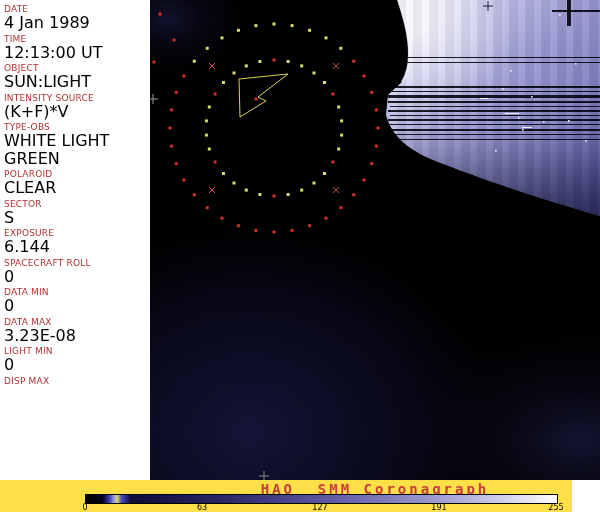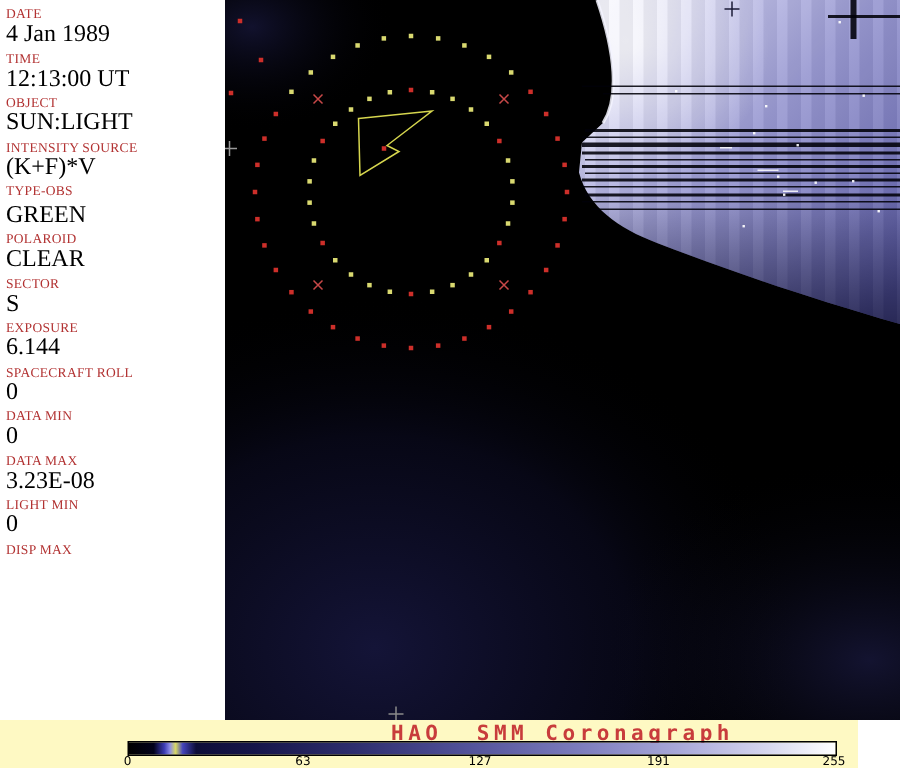--- a/index.html
+++ b/index.html
@@ -1,31 +1,31 @@
 <!DOCTYPE html>
 <html style="--label-red: #b23232; --value-black: #000000; --title-red: #c83c3c; --panel-bg: #ffffff; --image-bg: #000000; --dot-red: #cd2f2a; --dot-yellow: #d9d970; --polygon-yellow: #d6d64e; --cross-red: #c84848;"><head>
 <meta charset="utf-8">
 <style>
   * { margin:0; padding:0; box-sizing:border-box; }
   html,body { background:#ffffff; font-family:"DejaVu Sans", sans-serif; }
   .screen { position:relative; width:600px; height:512px; background:#ffffff; overflow:hidden; }
 
   
   .sidebar { position:absolute; left:0; top:0; width:150px; height:480px;
-             background:var(--panel-bg,#ffffff); padding:3px 2px 0 4px;font-family:Liberation Serif, serif; }
+             background:var(--panel-bg,#ffffff); padding:3px 2px 0 4px; }
   .field  { margin-bottom:2.5px; }
   .flabel { font-size:9px; line-height:12px; color:var(--label-red,#b23232); letter-spacing:0.2px; }
   .fvalue { font-size:16px; line-height:15px; color:var(--value-black,#000000); }
 
   
   .image-area { position:absolute; left:150px; top:0; width:450px; height:480px; background:var(--image-bg,#000000); }
   .image-area svg { display:block; }
 
   
-  .footer  { position:absolute; left:0; top:480px; width:572px; height:32px; background:#fef9c3; }
+  .footer  { position:absolute; left:0; top:480px; width:572px; height:32px; background:#fde047; }
   .caption { position:absolute; left:150px; top:1px; width:450px; text-align:center;
              font-family:"DejaVu Sans Mono", monospace; font-size:14px; font-weight:bold;
              letter-spacing:3px; white-space:pre; color:var(--title-red,#c83c3c); }
   .colorbar { position:absolute; left:85px; top:14px; width:473px; height:10px;
               border:1px solid #000;
               background:linear-gradient(to right,
                 #000000 0%, #02021a 3.5%, #3c3cb4 5%, #8c8ce6 5.8%, #d8d862 6.6%,
                 #4444bc 7.6%, #0d0d38 9.5%, #16164a 18%, #2e2e6e 32%, #52529a 48%,
                 #7d7dbd 64%, #a9a9d9 78%, #d5d5ee 90%, #ffffff 100%); }
   .cb-tick { position:absolute; top:24px; transform:translateX(-50%);
@@ -48,20 +48,21 @@
     <div class="field">
       <div class="flabel">OBJECT</div>
       <div class="fvalue">SUN:LIGHT</div>
     </div>
     <div class="field">
       <div class="flabel">INTENSITY SOURCE</div>
       <div class="fvalue">(K+F)*V</div>
     </div>
     <div class="field">
       <div class="flabel">TYPE-OBS</div>
+      <div class="fvalue">WHITE LIGHT</div>
     </div>
     <div class="field">
       <div class="fvalue">GREEN</div>
     </div>
     <div class="field">
       <div class="flabel">POLAROID</div>
       <div class="fvalue">CLEAR</div>
     </div>
     <div class="field">
       <div class="flabel">SECTOR</div>

